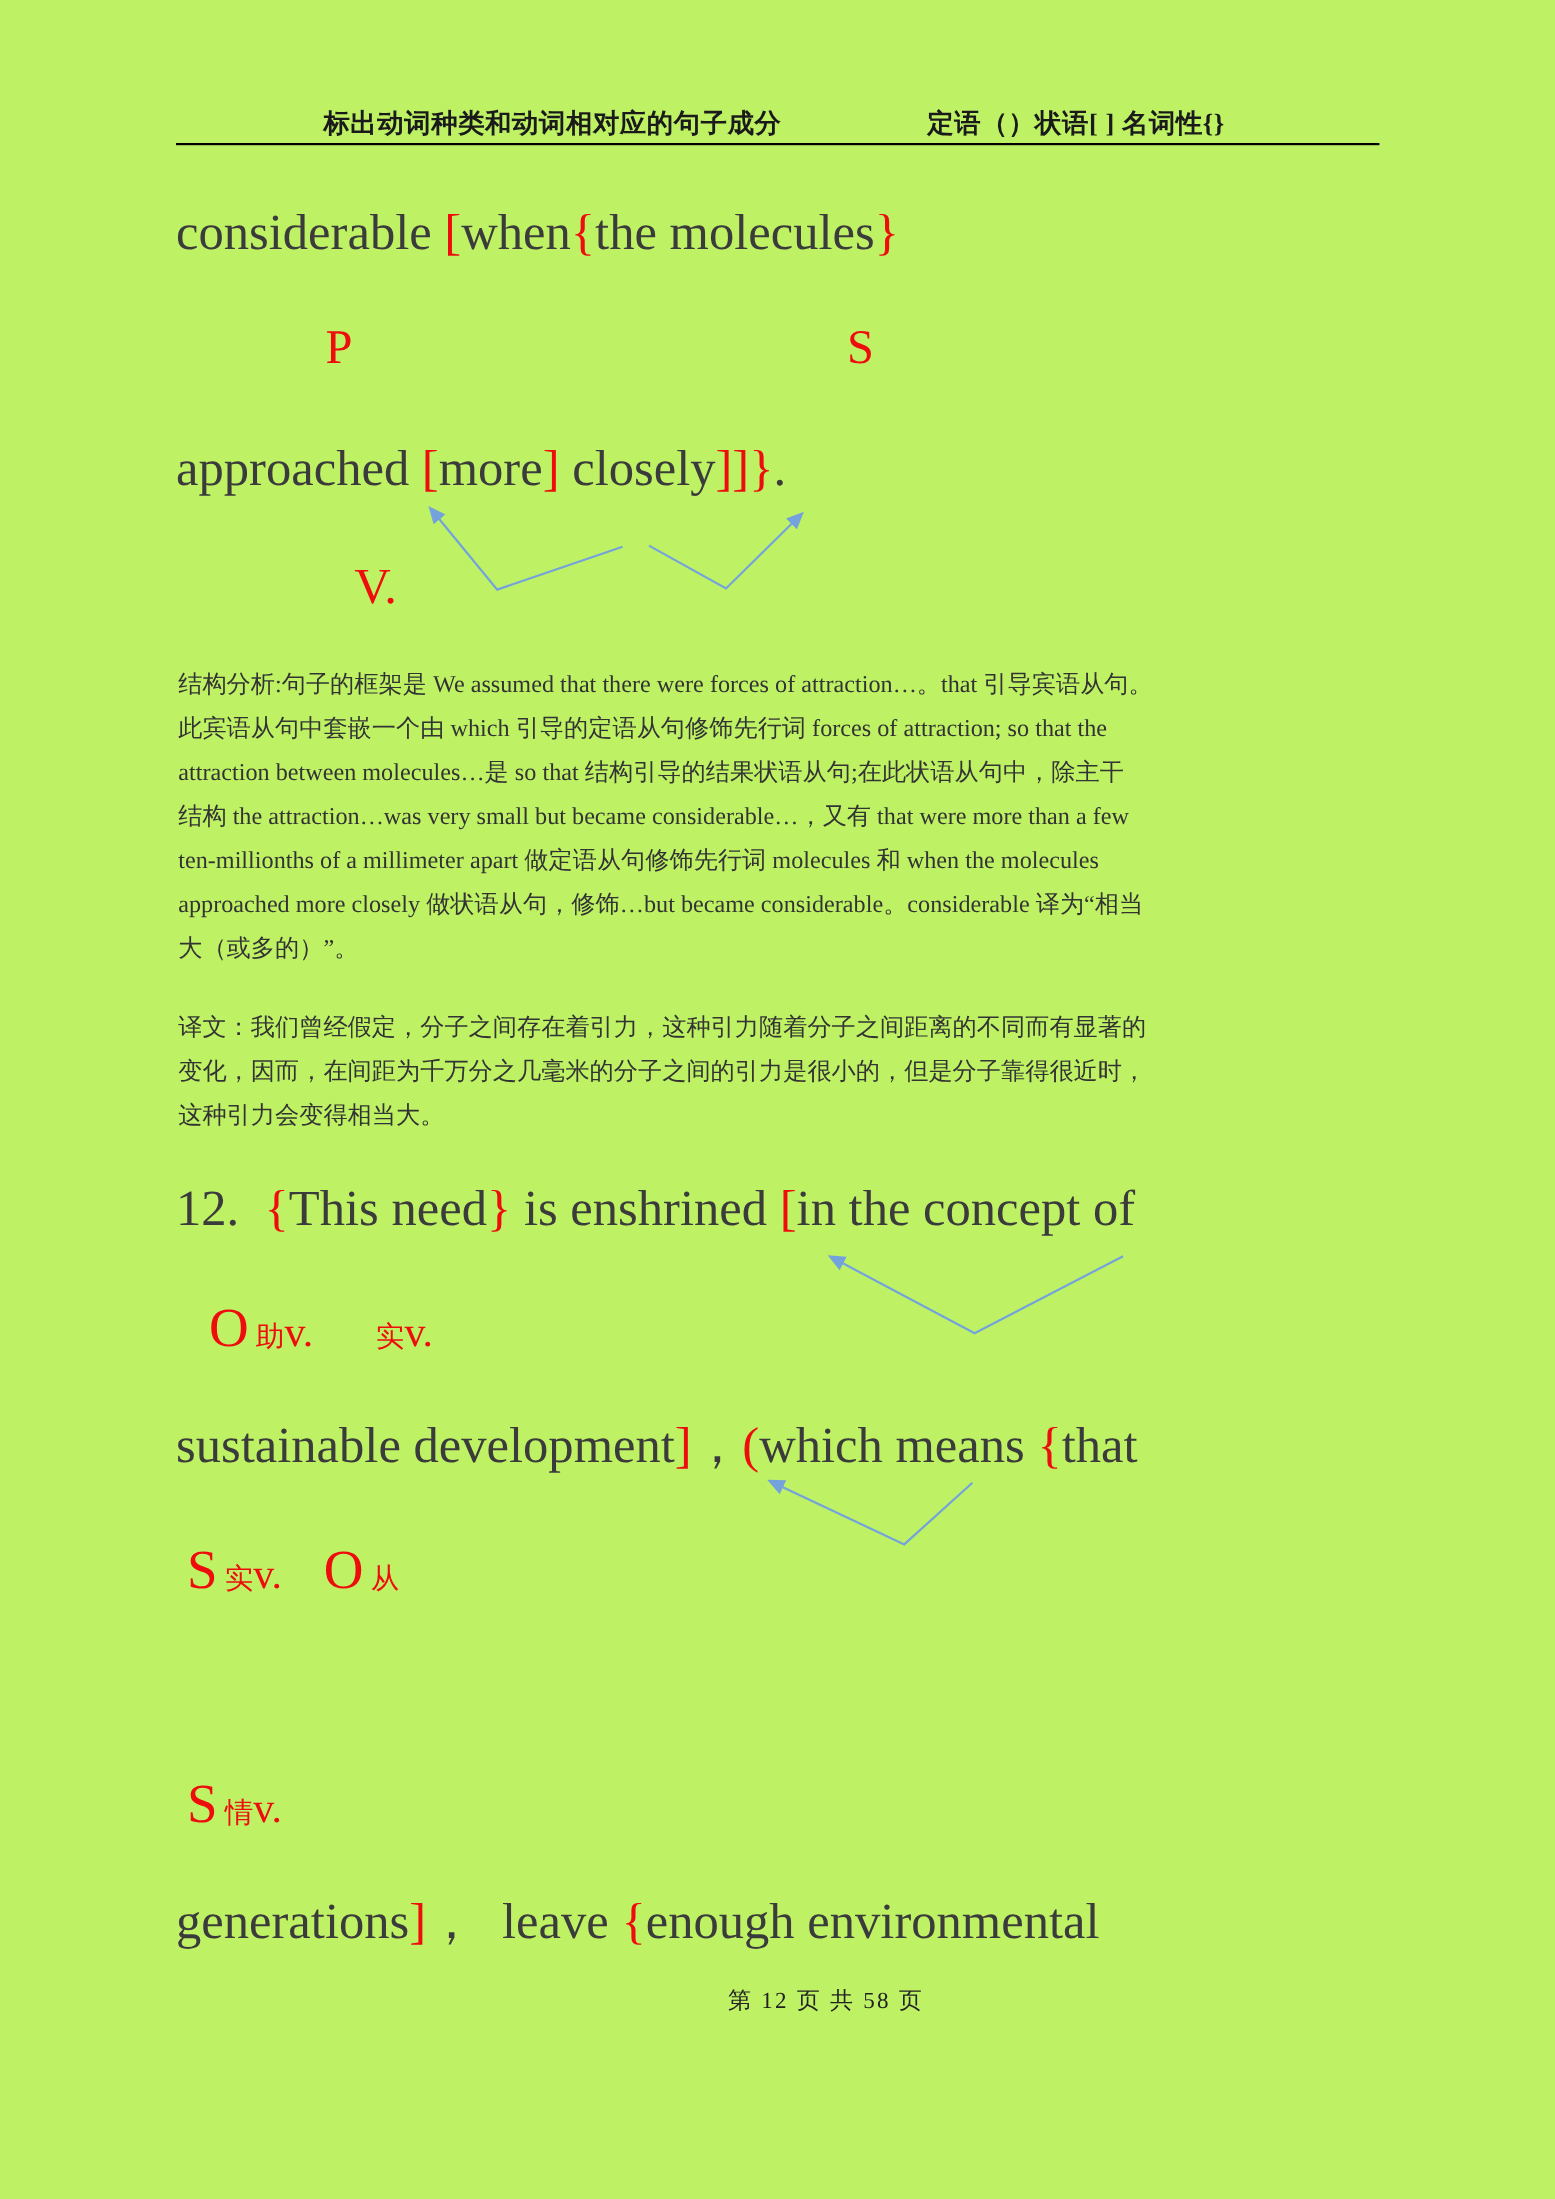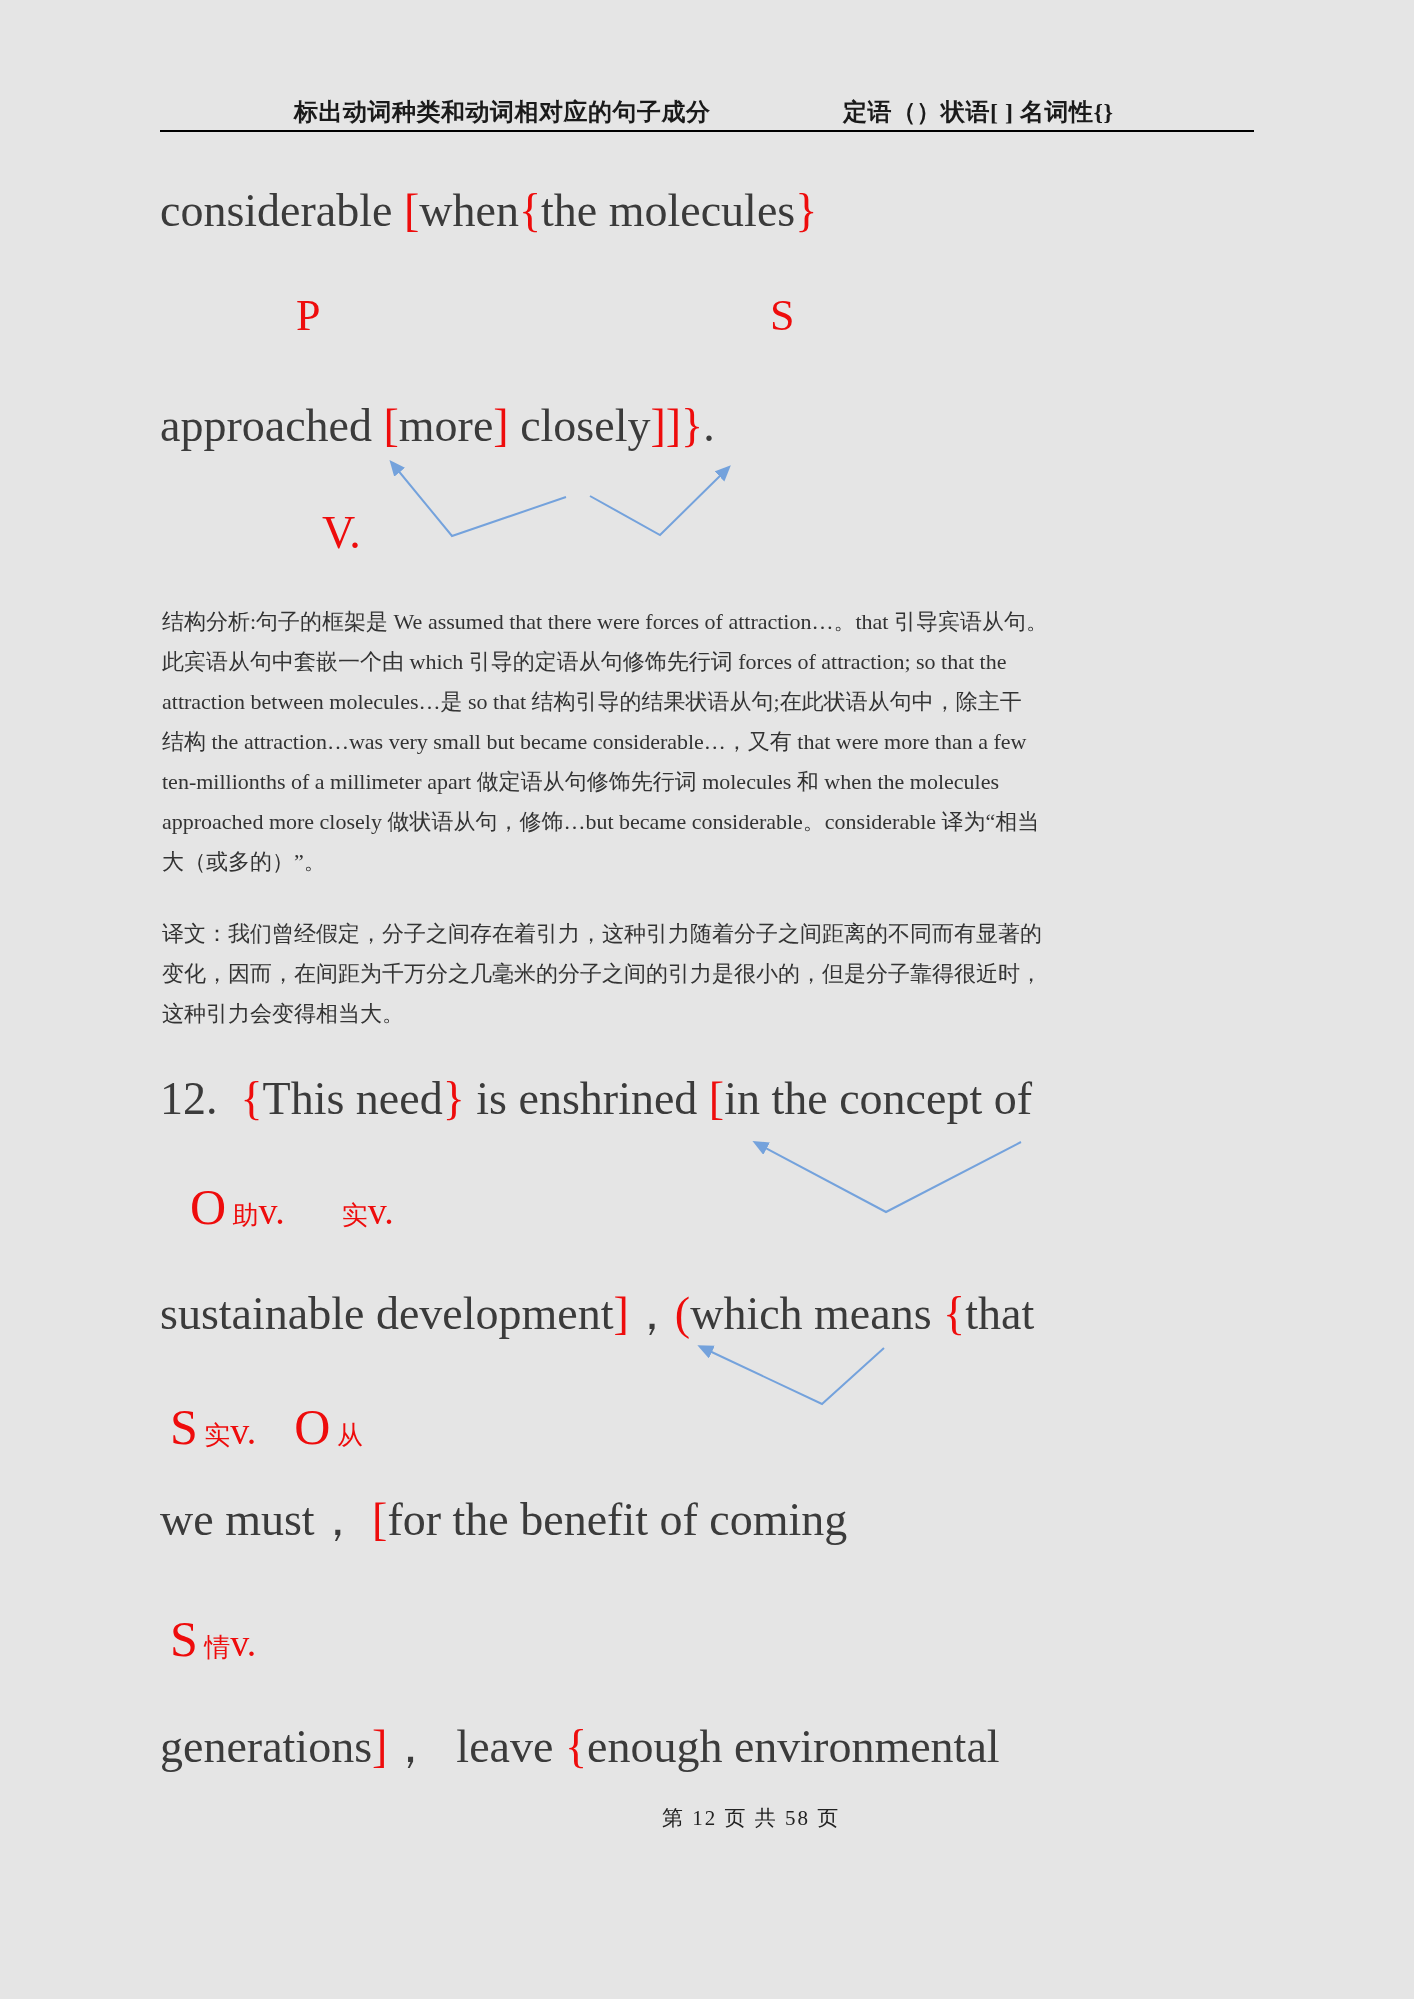--- a/index.html
+++ b/index.html
@@ -6,21 +6,21 @@
     --red:#ee0c0c;
     --ink:#3b3b3b;
     --para-ink:#333333;
     --arrow-blue:#74a2dc;
     --header-ink:#1a1a1a;
   }
   html,body{margin:0;padding:0;background:#ffffff;}
   #page{
     position:relative;
     width:1414px;height:1999px;
-    background:#e5e5e5;
+    background:#bef264;
     font-family:"Liberation Serif","DejaVu Serif",serif;
     overflow:hidden;
   }
   
   .hdr{
     position:absolute;top:96px;
     font-size:24px;font-weight:bold;color:var(--header-ink);
     white-space:pre;letter-spacing:0.5px;
   }
   #hdr-left{left:294px;}
@@ -107,21 +107,20 @@
   <div id="para-translation" class="para">
     <div class="pline">译文：我们曾经假定，分子之间存在着引力，这种引力随着分子之间距离的不同而有显著的</div>
     <div class="pline">变化，因而，在间距为千万分之几毫米的分子之间的引力是很小的，但是分子靠得很近时，</div>
     <div class="pline">这种引力会变得相当大。</div>
   </div>
 
   <div id="s2-line1" class="bigline"><span class="seg-k">12.  </span><span class="seg-r">{</span><span class="seg-k">This need</span><span class="seg-r">}</span><span class="seg-k"> is enshrined </span><span class="seg-r">[</span><span class="seg-k">in the concept of</span></div>
   <div id="o-row" class="labelrow"><span class="seg-big">O</span><span class="seg-cn"> 助</span><span class="seg-v">v.</span><span class="seg-v">      </span><span class="seg-cn">实</span><span class="seg-v">v.</span></div>
   <div id="s2-line2" class="bigline"><span class="seg-k">sustainable development</span><span class="seg-r">]</span><span class="seg-k">，</span><span class="seg-r">(</span><span class="seg-k">which means </span><span class="seg-r">{</span><span class="seg-k">that</span></div>
   <div id="s-row1" class="labelrow"><span class="seg-big">S</span><span class="seg-cn"> 实</span><span class="seg-v">v.</span><span class="seg-v">    </span><span class="seg-big">O</span><span class="seg-cn"> 从</span></div>
-  <div id="s2-line3" class="bigline"><span class="seg-k">we must， </span><span class="seg-r">[</span><span class="seg-k">for the benefit of coming</span></div>
   <div id="s-row2" class="labelrow"><span class="seg-big">S</span><span class="seg-cn"> 情</span><span class="seg-v">v.</span></div>
   <div id="s2-line4" class="bigline"><span class="seg-k">generations</span><span class="seg-r">]</span><span class="seg-k">，  leave </span><span class="seg-r">{</span><span class="seg-k">enough environmental</span></div>
 
   <div id="footer">第 12 页 共 58 页</div>
 
   <svg id="arrows" width="1414" height="1999" viewBox="0 0 1414 1999">
     <defs>
       <marker id="ah" markerWidth="9" markerHeight="8" refX="6" refY="3.5" orient="auto">
         <path id="ah-tri" d="M0,0 L8,3.5 L0,7 Z"></path>
       </marker>

